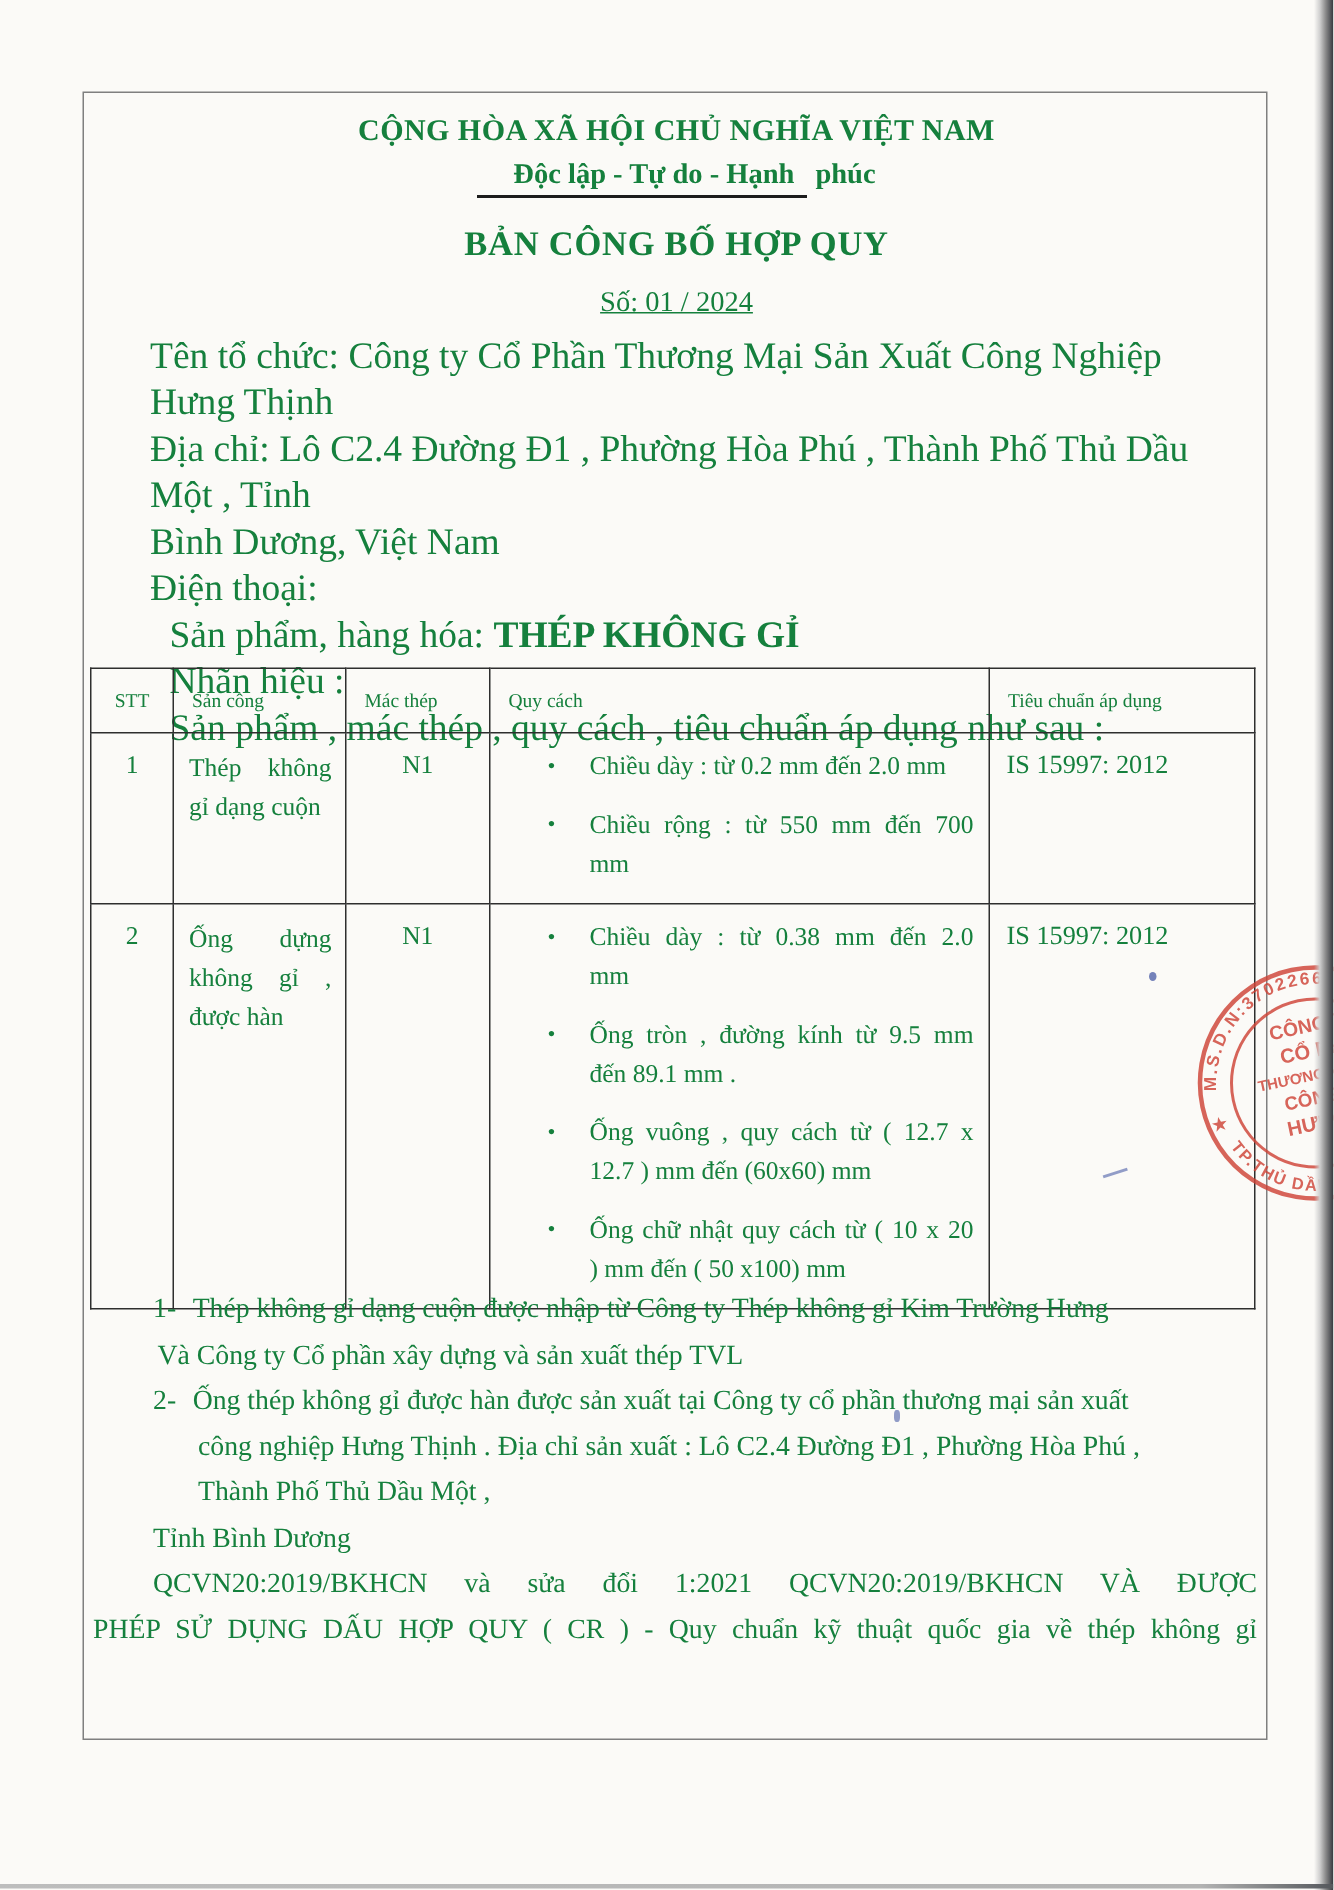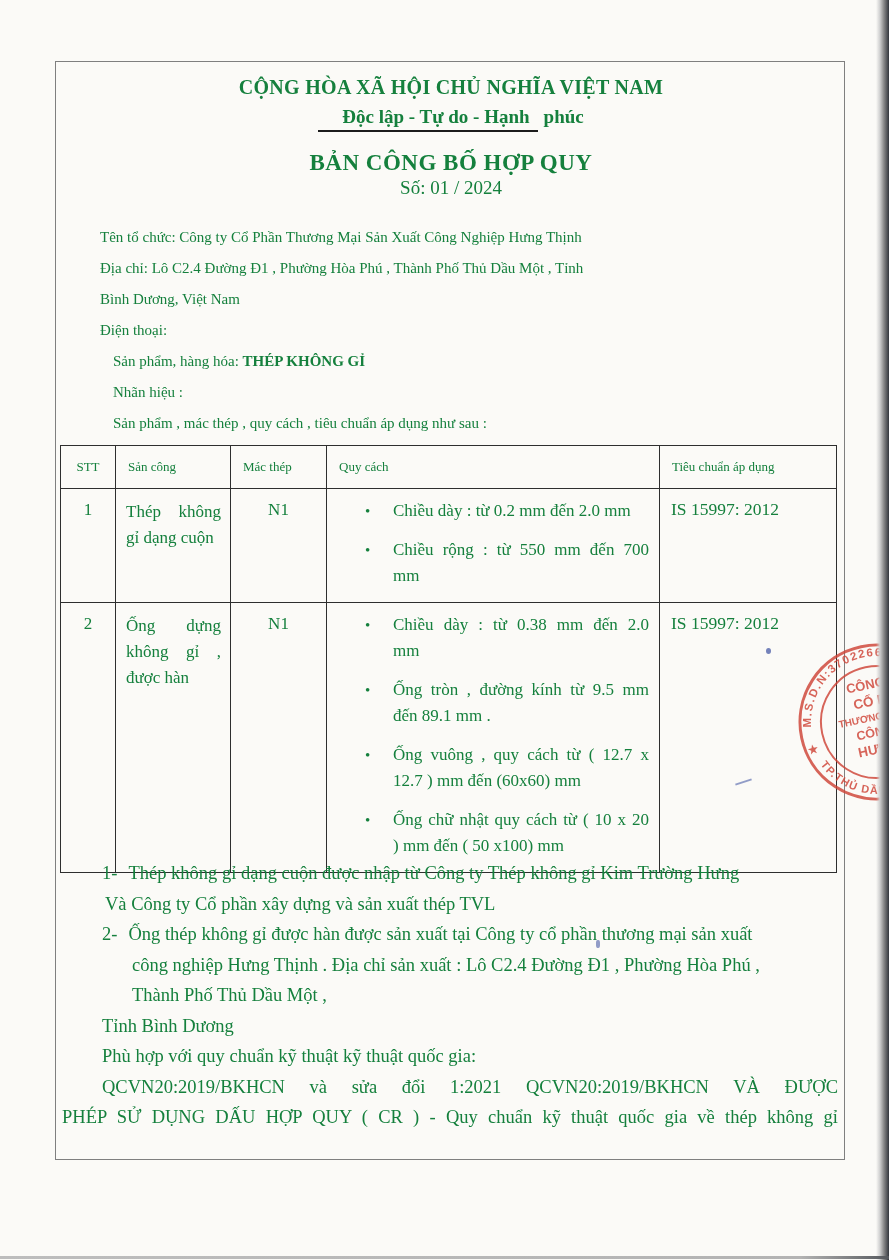--- a/index.html
+++ b/index.html
@@ -8,23 +8,23 @@
   .frame{position:absolute;left:55px;top:61px;width:790px;height:1099px;
          border:1.5px solid #7f7f7f;box-sizing:border-box;}
   
   .hdr{position:absolute;left:55px;width:792px;text-align:center;}
   .nat{top:76px;font-size:20px;font-weight:bold;letter-spacing:.3px;}
   .motto{top:106px;font-size:19px;font-weight:bold;}
   .motto-u{display:inline-block;border-bottom:2.5px solid #1c1c1c;
            padding:0 8px 2px 24px;}
   .motto-rest{margin-left:6px;}
   .title{top:150px;font-size:23px;font-weight:bold;letter-spacing:.5px;}
-  .docnum{top:177px;font-size:19px;}
-  
-  .org{position:absolute;left:100px;top:222px;width:722px;font-size:15px;line-height:31px;}
+  .docnum{top:191px;font-size:19px;text-decoration:underline;}
+  
+  .org{position:absolute;left:100px;top:222px;width:722px;font-size:25px;line-height:31px;}
   .org .indent{padding-left:13px;}
   .bold{font-weight:bold;}
   
   .spec-table{position:absolute;left:60px;top:445px;width:776px;border-collapse:collapse;
               table-layout:fixed;font-size:17px;}
   .spec-table td,.spec-table th{border:1.6px solid #2e2e2e;vertical-align:top;
               font-weight:normal;text-align:left;padding:0;box-sizing:border-box;}
   .spec-table thead th{height:43px;vertical-align:middle;padding-left:12px;font-size:13px;font-family:Liberation Serif, serif;}
   .spec-table thead th.c{text-align:center;padding-left:0;}
   .cell-stt{text-align:center !important;padding-top:11px !important;}
@@ -165,21 +165,20 @@
     </tbody>
   </table>
 
   <div class="notes">
     <div class="n-item"><span class="n-marker">1-</span><span>Thép không gỉ dạng cuộn được nhập từ Công ty Thép không gỉ Kim Trường Hưng</span></div>
     <div class="n-cont1">Và Công ty Cổ phần xây dựng và sản xuất thép TVL</div>
     <div class="n-item"><span class="n-marker">2-</span><span>Ống thép không gỉ được hàn được sản xuất tại Công ty cổ phần thương mại sản xuất</span></div>
     <div class="n-cont2">công nghiệp Hưng Thịnh . Địa chỉ sản xuất : Lô C2.4 Đường Đ1 , Phường Hòa Phú ,</div>
     <div class="n-cont2">Thành Phố Thủ Dầu Một ,</div>
     <div class="n-item">Tỉnh Bình Dương</div>
-    <div class="n-item">Phù hợp với quy chuẩn kỹ thuật kỹ thuật quốc gia:</div>
     <div class="jline">QCVN20:2019/BKHCN và sửa đổi 1:2021 QCVN20:2019/BKHCN VÀ ĐƯỢC</div>
     <div class="jline2">PHÉP SỬ DỤNG DẤU HỢP QUY ( CR ) - Quy chuẩn kỹ thuật quốc gia về thép không gỉ</div>
   </div>
 
   <svg class="stamp" viewBox="0 0 220 220">
     <defs>
       <path id="arcTop" d="M 44 110 A 66 66 0 0 1 176 110"></path>
       <path id="arcBottom" d="M 40 112 A 69 69 0 0 0 180 112"></path>
     </defs>
     <g transform="rotate(-12 110 110)" fill="#cf4437" stroke="none">

